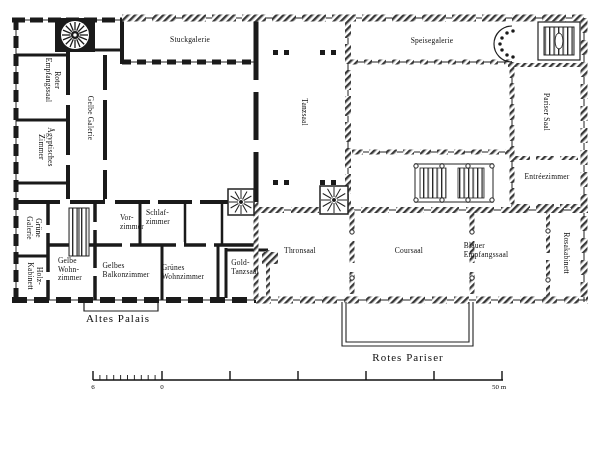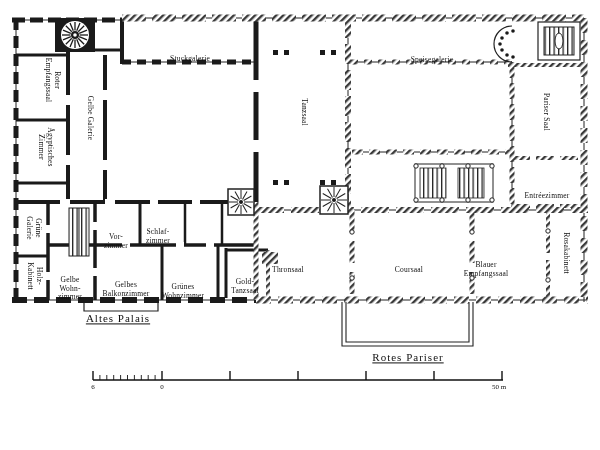--- a/index.html
+++ b/index.html
@@ -1,24 +1,24 @@
 <!DOCTYPE html>
 <html><head>
 <meta charset="utf-8">
 <style>
   html,body{margin:0;padding:0;background:#fff;}
   #stage{position:relative;width:600px;height:450px;background:#fff;overflow:hidden;
          font-family:"Liberation Serif", serif;}
   #plan-svg{position:absolute;left:0;top:0;}
   .lbl{position:absolute;font:7.5px/1.15 "Liberation Serif", serif;color:#111;
-       text-align:center;white-space:pre-line;transform:translate(-50%,-50%);letter-spacing:.2px;margin-top:19px;}
+       text-align:left;white-space:pre-line;transform:translate(-50%,-50%);letter-spacing:.2px;}
   .vlbl{position:absolute;font:7.5px/1.15 "Liberation Serif", serif;color:#111;
        text-align:center;white-space:pre-line;transform:translate(-50%,-50%) rotate(90deg);letter-spacing:.2px;}
   .cap{position:absolute;font:11px/1.2 "Liberation Serif", serif;color:#111;
-       transform:translate(-50%,-50%);white-space:nowrap;letter-spacing:1px;text-decoration:underline;}
+       transform:translate(-50%,-50%);white-space:nowrap;letter-spacing:1px;}
   .scl{position:absolute;font:7px/1 "Liberation Serif", serif;color:#111;
        transform:translate(-50%,0);white-space:nowrap;}
 </style>
 </head>
 <body>
 
 <div id="stage">
 
 <svg id="plan-svg" width="600" height="450" viewBox="0 0 600 450">
   <defs>
@@ -281,27 +281,27 @@
 Galerie</div>
 <div class="vlbl" style="left:34px;top:276px">Holz-
 Kabinett</div>
 <div class="lbl" style="left:70px;top:270px">Gelbe
 Wohn-
 zimmer</div>
 <div class="lbl" style="left:126px;top:271px">Gelbes
 Balkonzimmer</div>
 <div class="lbl" style="left:183px;top:273px">Grünes
 Wohnzimmer</div>
-<div class="lbl" style="left:116px;top:223px">Vor-
+<div class="lbl" style="left:132px;top:223px">Vor-
 zimmer</div>
 <div class="lbl" style="left:158px;top:218px">Schlaf-
 zimmer</div>
 <div class="lbl" style="left:245px;top:268px">Gold-
 Tanzsaal</div>
-<div class="lbl" style="left:288px;top:251px">Thronsaal</div>
+<div class="lbl" style="left:300px;top:251px">Thronsaal</div>
 <div class="lbl" style="left:409px;top:251px">Coursaal</div>
 <div class="lbl" style="left:486px;top:251px">Blauer
 Empfangssaal</div>
 <div class="vlbl" style="left:566px;top:253px">Rosakabinett</div>
 
 <div class="cap" style="left:118px;top:319px">Altes Palais</div>
 <div class="cap" style="left:408px;top:358px">Rotes Pariser</div>
 
 <div class="scl" style="left:93px;top:384px">6</div>
 <div class="scl" style="left:162px;top:384px">0</div>

